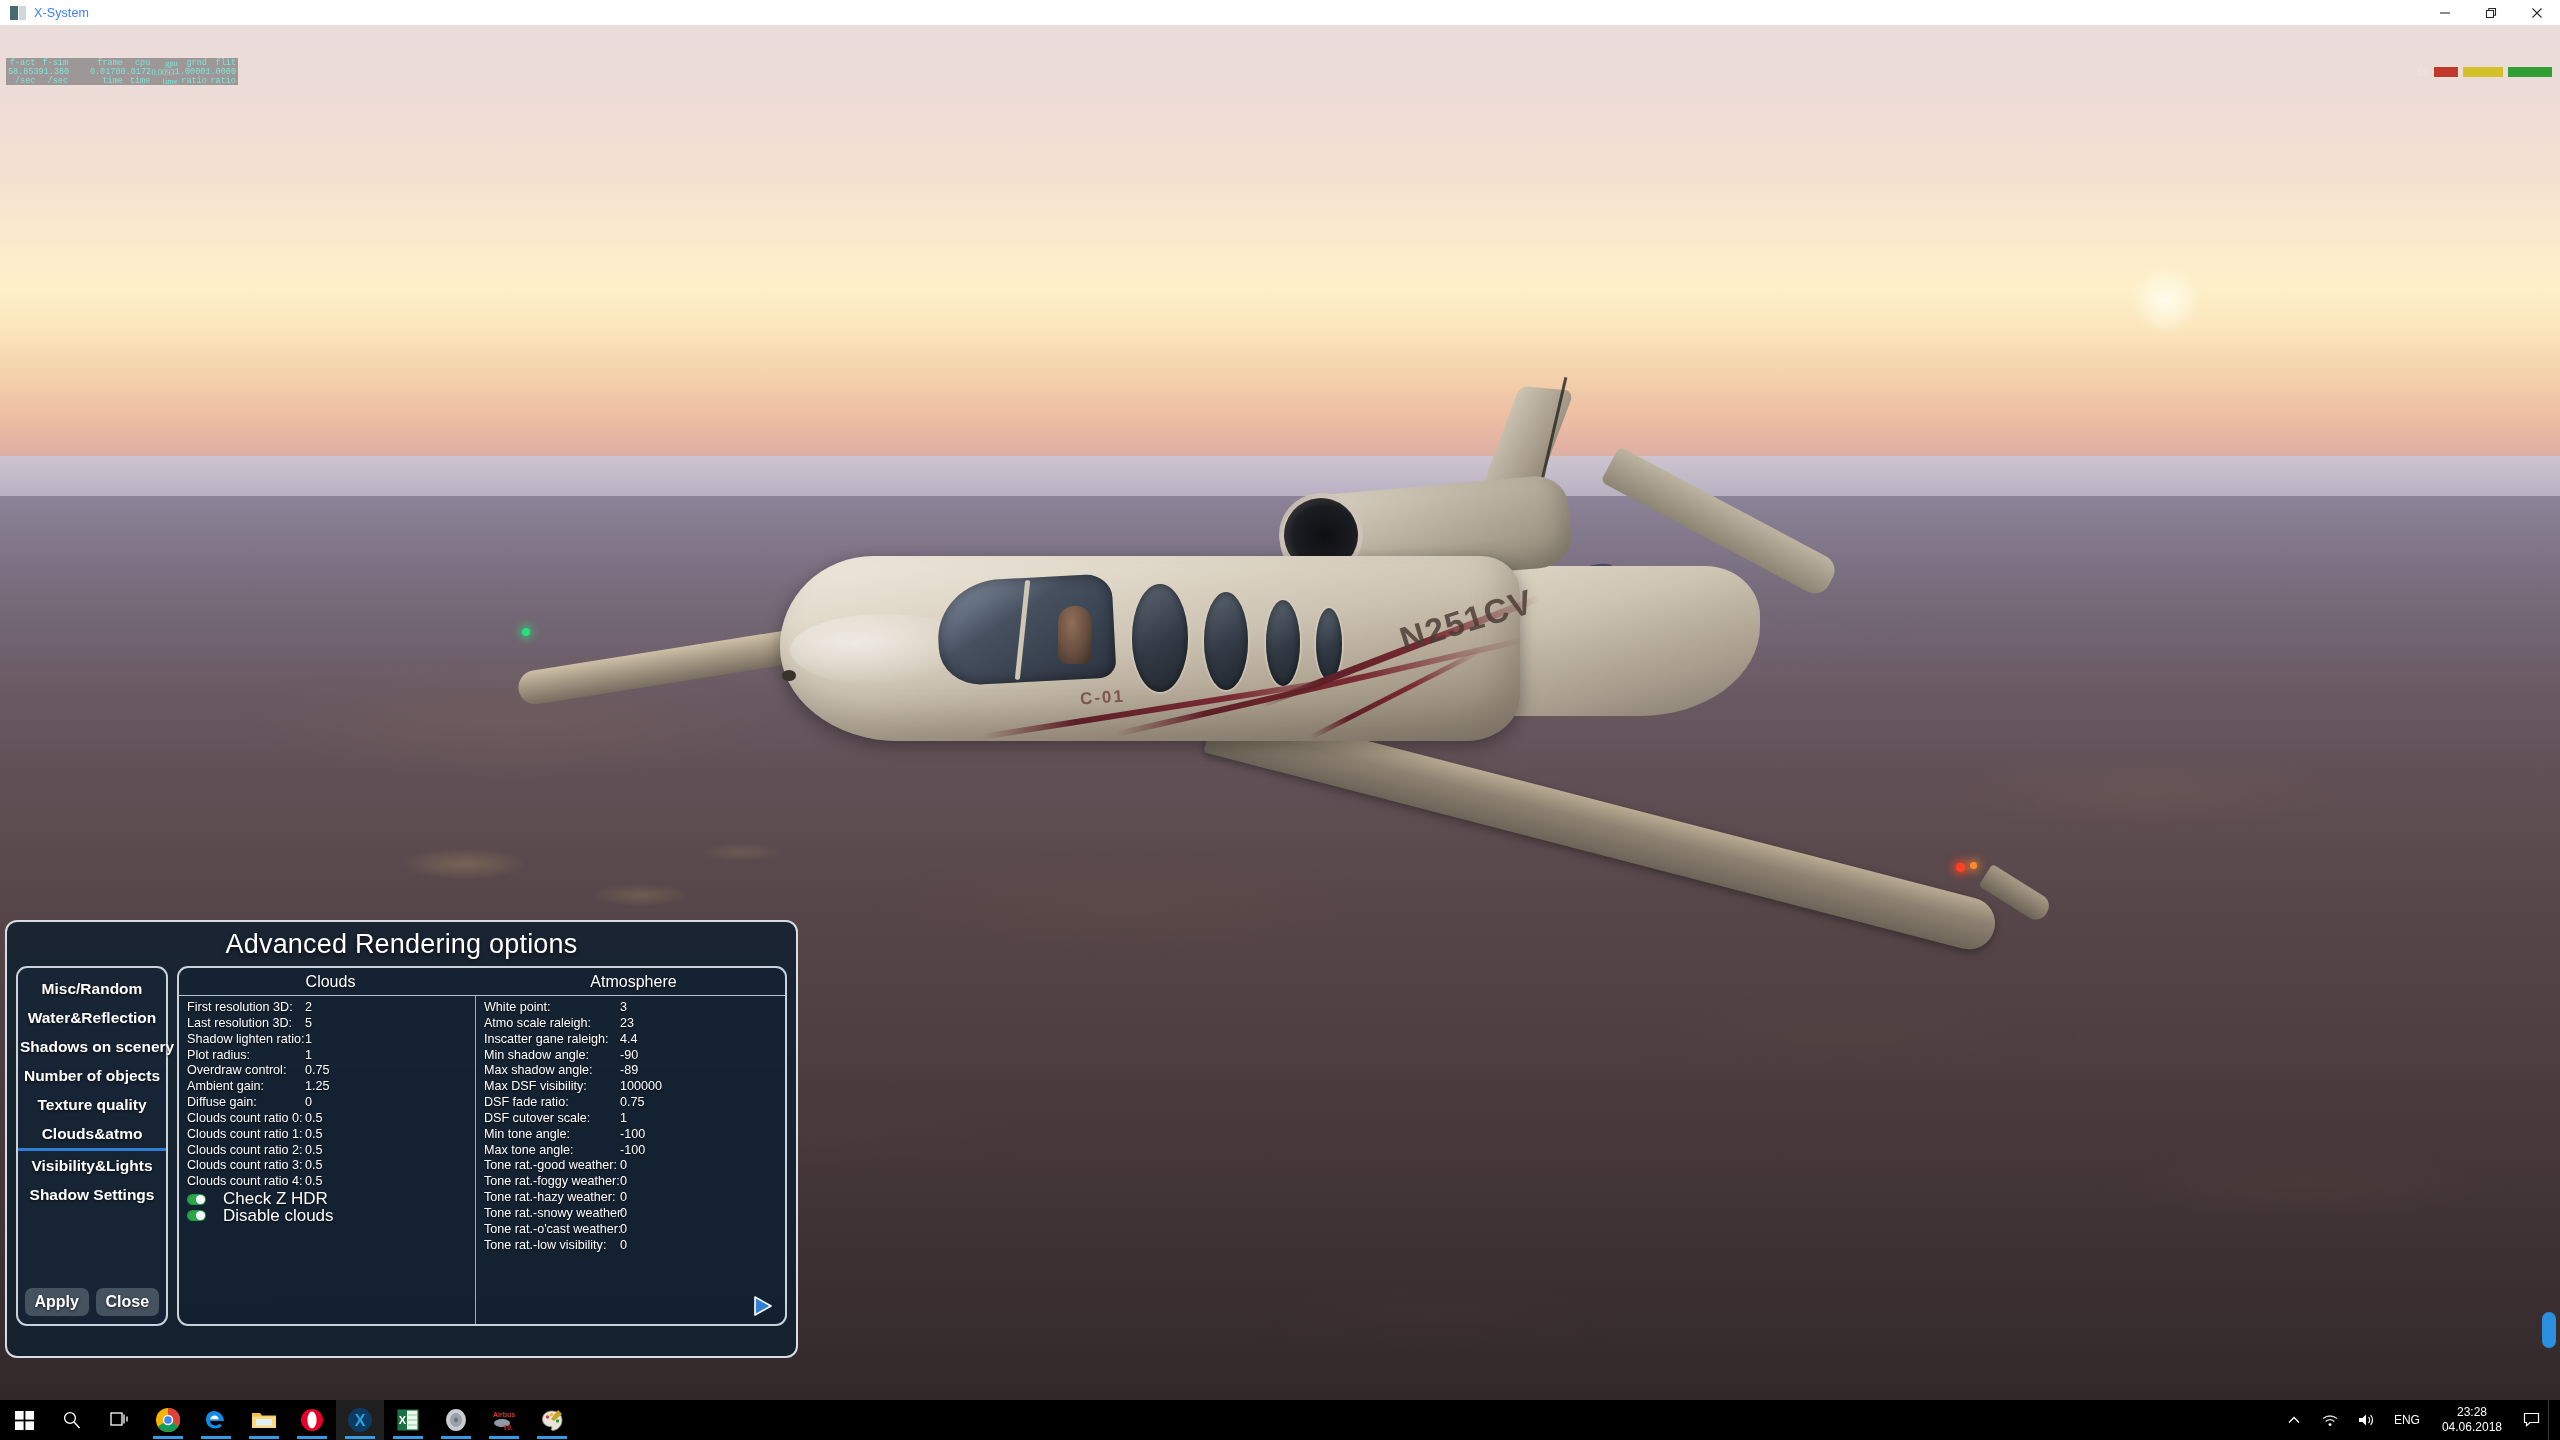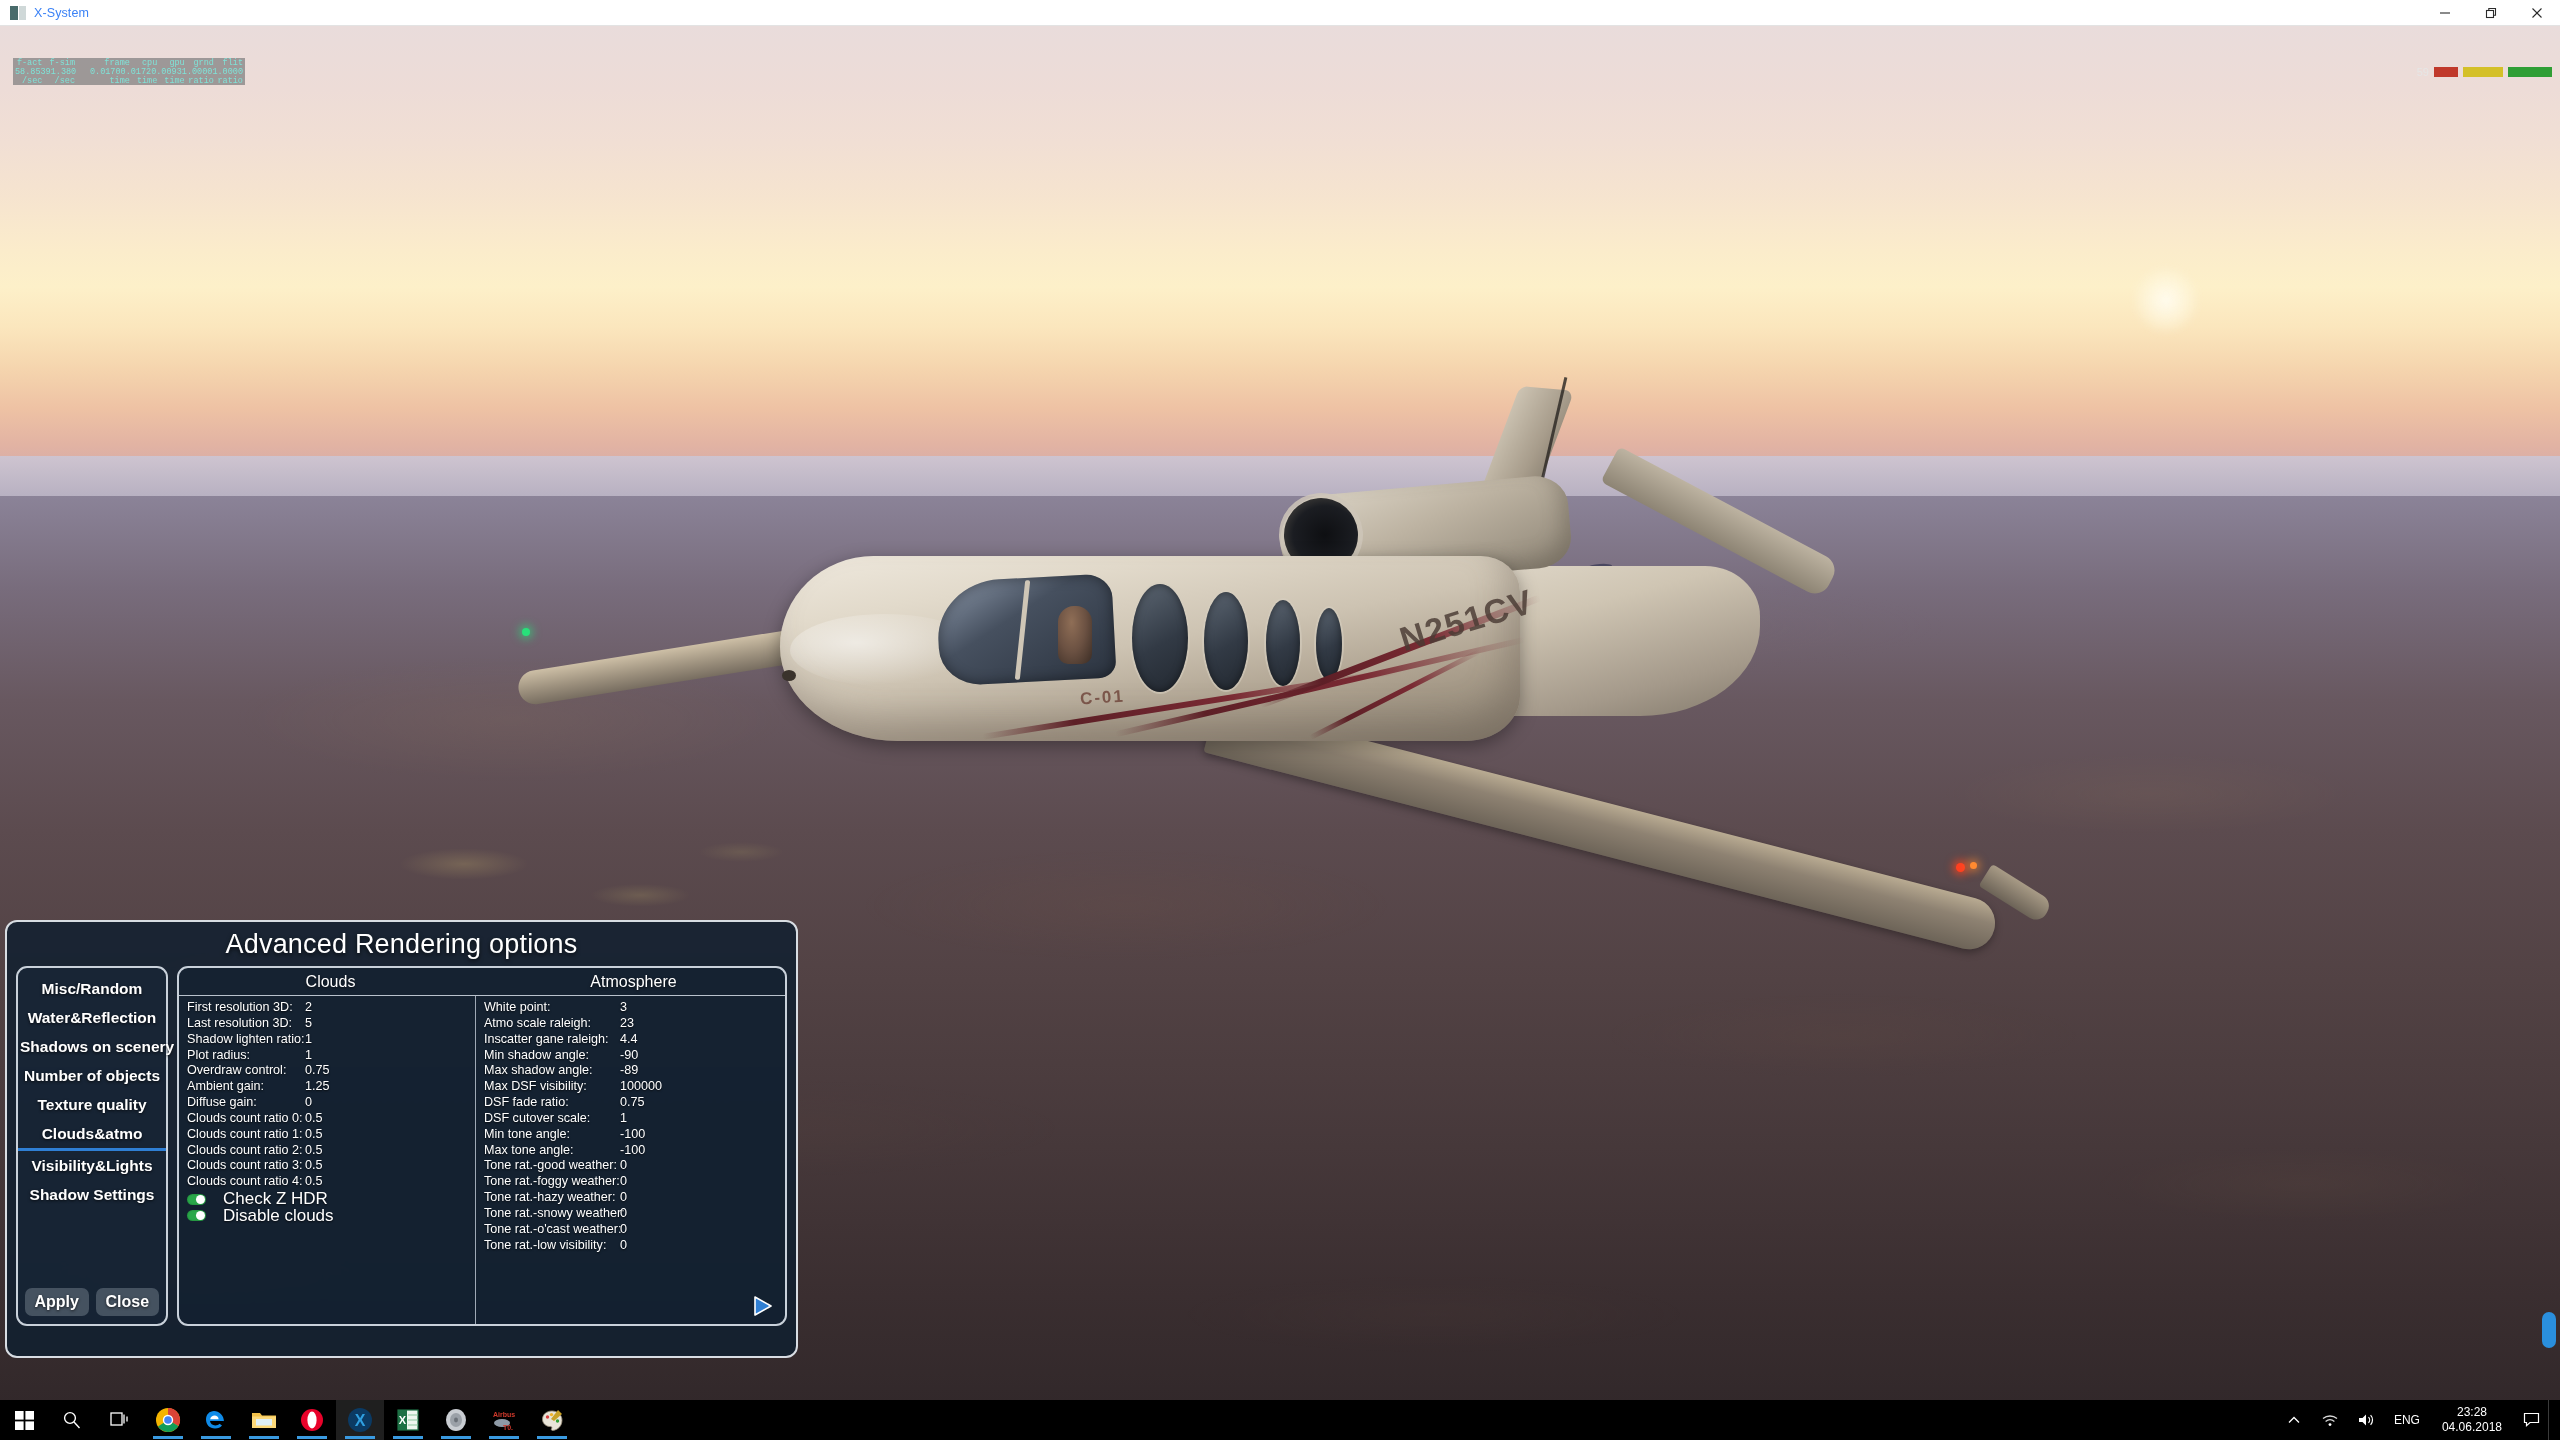--- a/index.html
+++ b/index.html
@@ -231,30 +231,30 @@
   
   .navlight-r { left: 1176px; top: 367px; width: 9px; height: 9px; border-radius: 50%;
                 background: #ff4020; box-shadow: 0 0 9px 3px rgba(255,70,30,.75); }
   .navlight-r2 { left: 1190px; top: 366px; width: 7px; height: 7px; border-radius: 50%;
                 background: #ff8a30; box-shadow: 0 0 8px 3px rgba(255,140,50,.6); }
   .navlight-l { left: -258px; top: 132px; width: 8px; height: 8px; border-radius: 50%;
                 background: #28e07a; box-shadow: 0 0 9px 3px rgba(40,224,122,.6); }
 
   
   #fps-overlay {
-    position: absolute; left: 13px; top: 32px; width: 232px; height: 27px;
+    position: absolute; left: 6px; top: 32px; width: 232px; height: 27px;
     background: rgba(126,126,126,.72);
     font-family: "Liberation Mono", monospace;
     font-size: 8.5px; line-height: 9px; color: #7fe3d8;
     padding: 1px 2px; z-index: 30;
   }
   #fps-overlay .row { display: flex; white-space: pre; }
   #fps-overlay .c { display: inline-block; text-align: right; }
   .fw1 { width: 32px; } .fw2 { width: 38px; } .fwgap { width: 28px; }
-  .fw3 { width: 36px; } .fw4 { width: 32px; } .fw5 { width: 32px; }
+  .fw3 { width: 36px; } .fw4 { width: 32px; } .fw5 { width: 32px; font-family: Liberation Serif, serif; }
   .fw6 { width: 34px; } .fw7 { width: 34px; }
 
   
   #fpsbar {
     position: absolute; right: 8px; top: 40px; height: 11px;
     display: flex; align-items: center; gap: 5px; z-index: 30;
   }
   #fpsbar .num { font-size: 11px; color: #e6e6e6; font-family:"Liberation Sans",sans-serif; }
   #fpsbar .seg { height: 10px; }
 

